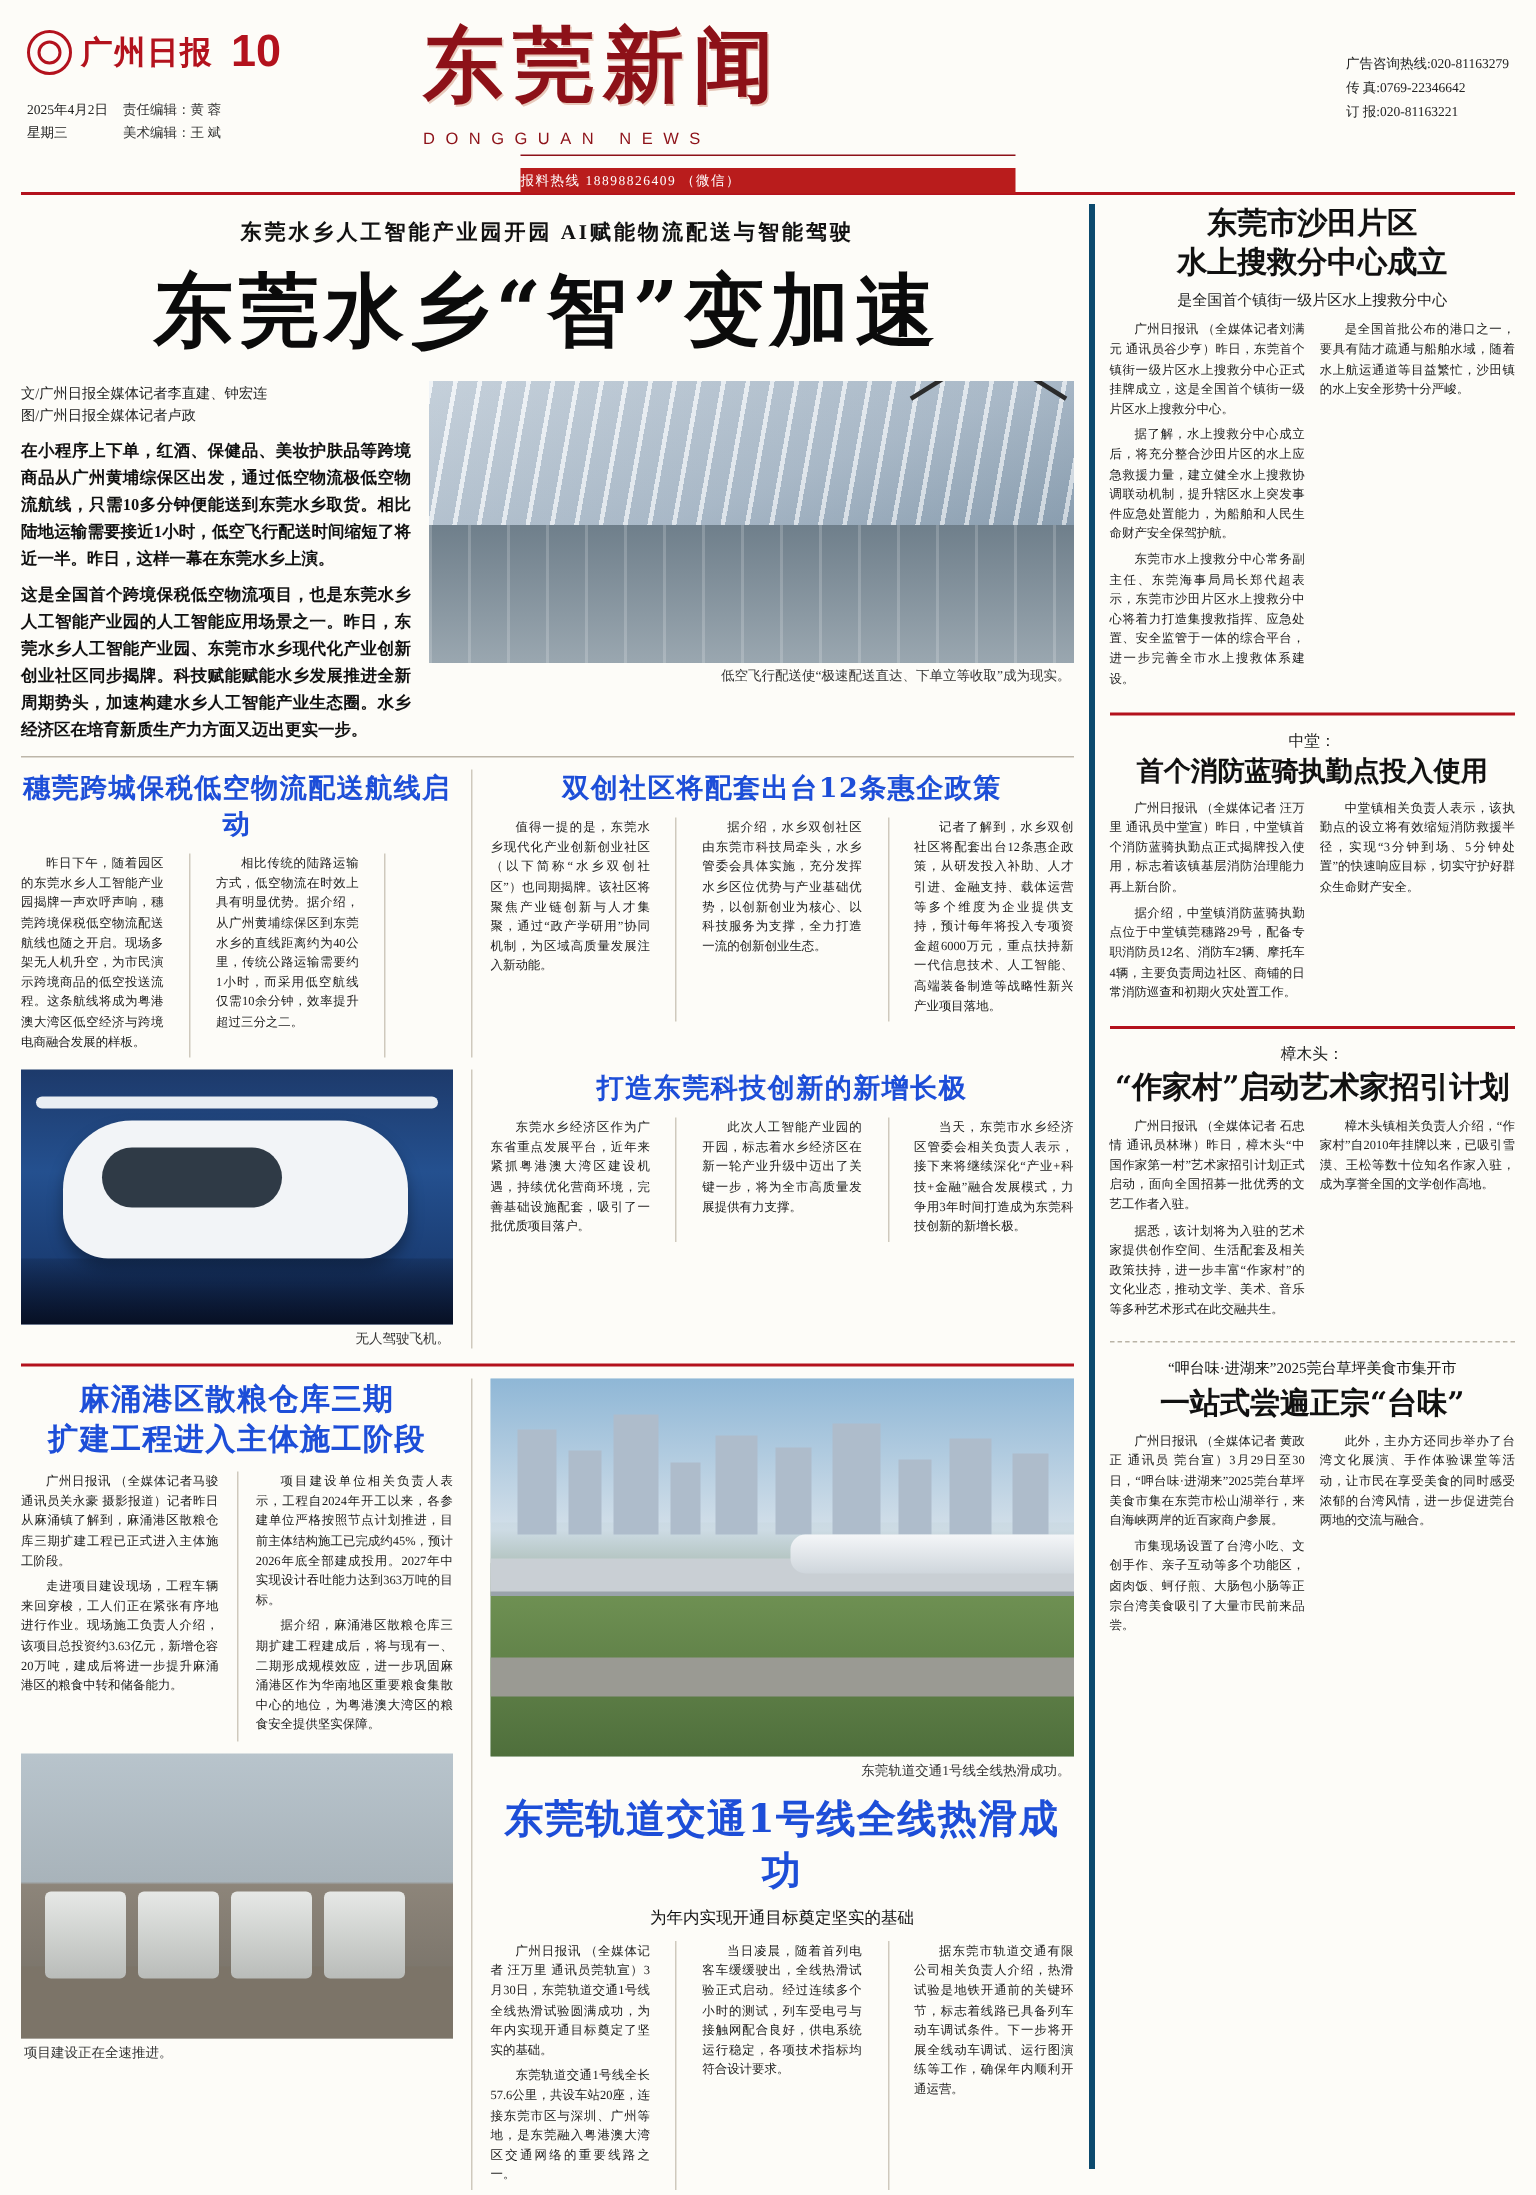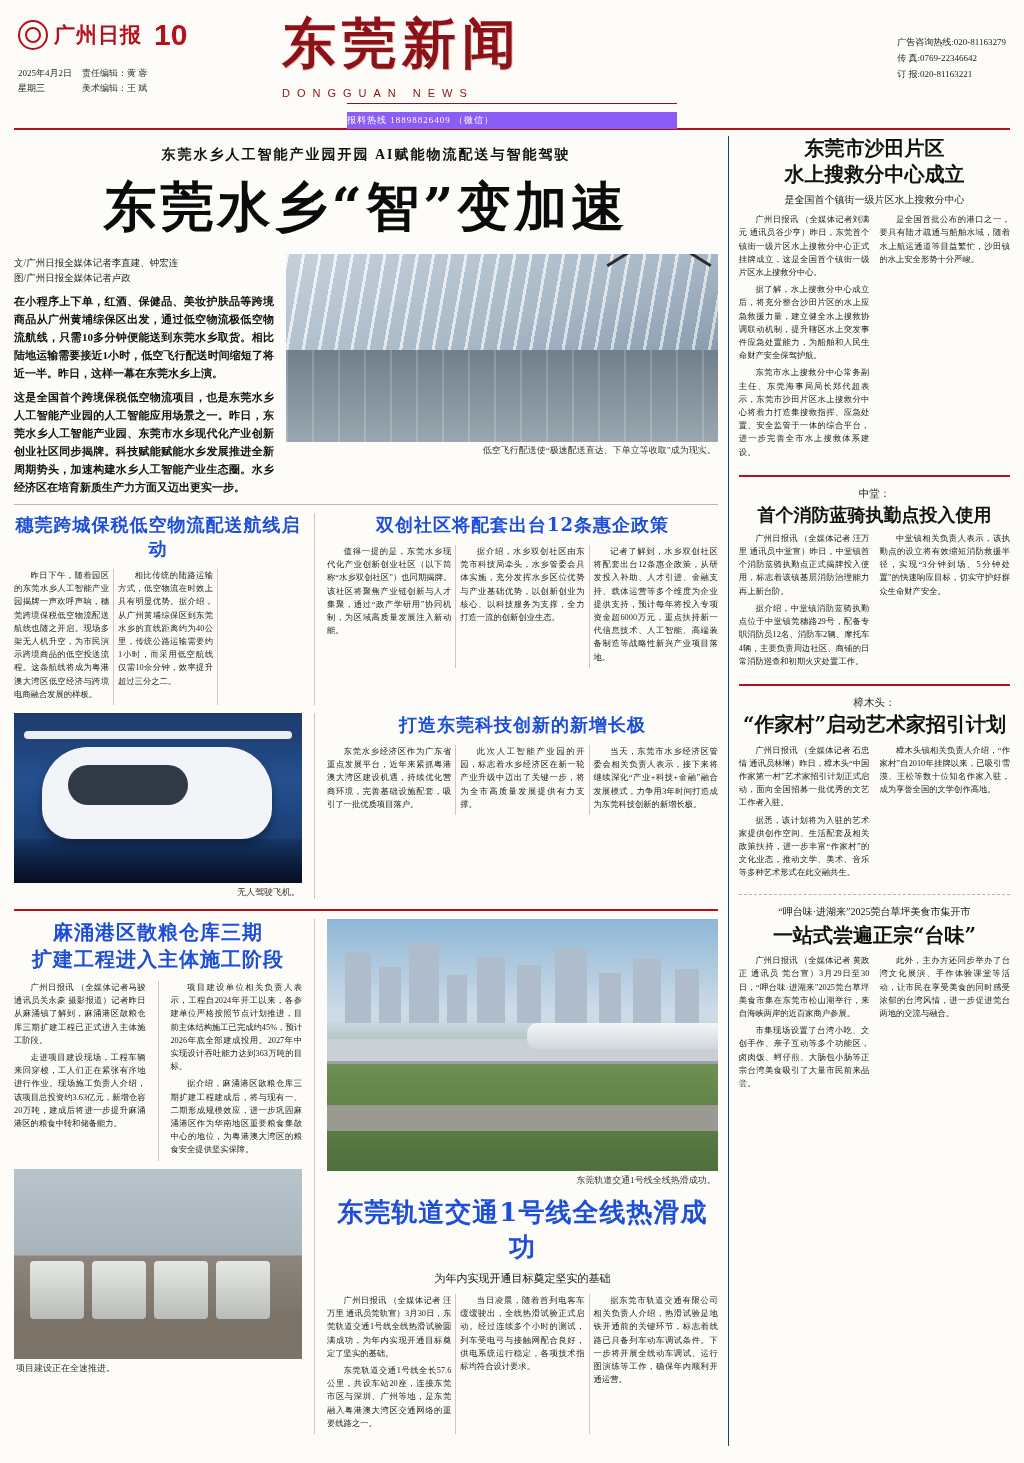--- a/index.html
+++ b/index.html
@@ -22,27 +22,27 @@
   .page-no{font-family:"Liberation Sans",sans-serif;font-size:30px;font-weight:bold;color:#b3121d;margin-left:6px;}
   .mh-meta{margin-top:14px;display:flex;gap:10px;font-size:9px;line-height:15px;color:#222;}
   .mh-meta .col2{color:#333;}
   .mh-center{position:absolute;left:50%;transform:translateX(-50%);top:8px;text-align:left;width:460px;}
   .mh-title{
     font-family:"DejaVu Serif",serif;font-size:54px;font-weight:bold;letter-spacing:6px;
     color:#8d1118;text-shadow:1px 1px 0 #e7c9bb;
   }
   .mh-sub{margin-top:6px;font-family:"Liberation Sans",sans-serif;font-size:11px;letter-spacing:7px;color:#8d1118;}
   .mh-rule{margin:4px auto 0;width:330px;height:1px;background:#8d1118;}
-  .mh-strip{margin:8px auto 0;width:330px;background:#8b5cf6;color:#fff;font-size:9px;letter-spacing:1px;padding:2px 0;}
+  .mh-strip{margin:8px auto 0;width:330px;background:#b91c1c;color:#fff;font-size:9px;letter-spacing:1px;padding:2px 0;}
   .mh-right{position:absolute;right:4px;top:34px;font-size:9px;line-height:16px;text-align:left;color:#222;}
 
   
   .body-grid{display:flex;gap:10px;margin-top:6px;height:1310px;}
   .col-main{width:706px;}
-  .col-side{width:272px;border-left:1px solid #0c4a6e;padding-left:10px;}
+  .col-side{width:272px;border-left:4px solid #0c4a6e;padding-left:10px;}
 
   
   .lead-kicker{text-align:center;font-size:14px;letter-spacing:2px;margin-top:10px;color:#111;font-weight:bold;}
   .lead-title{
     text-align:center;font-family:"DejaVu Serif",serif;font-weight:bold;
     font-size:53px;letter-spacing:4px;margin:8px 0 6px;color:#0b0b0b;
   }
   .lead-photo{
     position:relative;height:188px;margin:4px 0 2px;
     background:linear-gradient(180deg,#9fb6c8 0%,#8aa2b6 42%,#5d6f7e 43%,#7f8e99 100%);
@@ -69,21 +69,21 @@
   
   .hr-thin{border-top:1px solid #bdb6a9;margin:8px 0;}
   .hr-thick{border-top:2px solid #b3121d;margin:10px 0 8px;}
   .sec-title{
     font-family:"DejaVu Serif",serif;font-weight:bold;text-align:center;letter-spacing:1px;color:#1d4ed8;
   }
   .t20{font-size:20px;}
   .t18{font-size:18px;}
   .t26{font-size:26px;}
 
-  .cols3{display:flex;gap:4px;margin-top:8px;}
+  .cols3{display:flex;gap:17px;margin-top:8px;}
   .cols2{display:flex;gap:12px;margin-top:8px;}
   .ctext{font-size:8.3px;line-height:13.2px;text-align:justify;color:#1a1a1a;}
   .ctext p{margin:0 0 4px;text-indent:2em;}
   .divider-v{width:1px;background:#cfc9bd;}
 
   .photo{position:relative;overflow:hidden;background:#ccc;}
   .p-evtol{height:170px;background:linear-gradient(180deg,#1d3a6b 0%,#24508f 40%,#143061 100%);}
   .p-evtol .craft{position:absolute;left:28px;top:34px;width:230px;height:92px;background:#f2f4f7;border-radius:46px 46px 30px 30px;box-shadow:0 6px 10px rgba(0,0,0,.35);}
   .p-evtol .craft:after{content:"";position:absolute;left:26px;top:18px;width:120px;height:40px;background:#2f3a46;border-radius:22px;}
   .p-evtol .bar{position:absolute;left:10px;top:18px;width:268px;height:8px;background:#e9eef3;border-radius:4px;}

